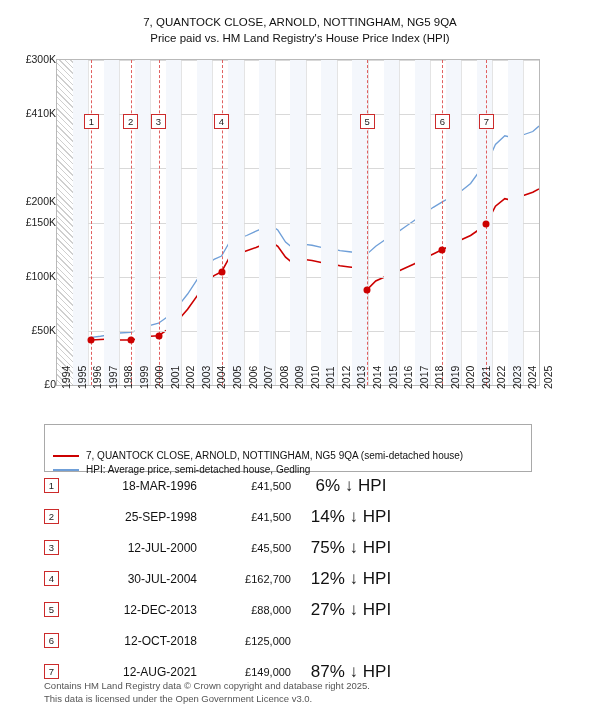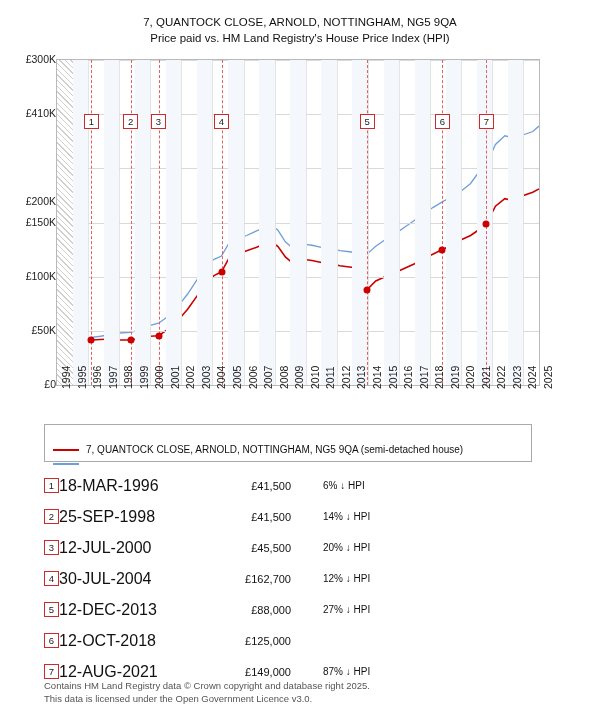--- a/index.html
+++ b/index.html
@@ -123,21 +123,21 @@
   
   .legend {
     position: absolute;
     left: 44px;
     top: 424px;
     width: 488px;
     height: 38px;
     border: 1px solid #a9a9a9;
     box-sizing: border-box;
     background: #fff;
-    padding: 17px 8px;
+    padding: 23px 8px;
   }
   .legend-row {
     display: flex;
     align-items: center;
     height: 13px;
     margin-top: 1px;
   }
   .legend-swatch {
     width: 26px;
     height: 0;
@@ -171,38 +171,37 @@
     border: 1px solid #cc2b2b;
     box-sizing: border-box;
     font-size: 9.5px;
     line-height: 14px;
     text-align: center;
     color: #222;
     flex: none;
   }
   .tdate {
     width: 138px;
-    text-align: left;
-    font-size: 16px;
+    text-align: right;
+    font-size: 12px;
     color: #111;
     padding-right: 10px;
   }
   .tprice {
     width: 84px;
     text-align: right;
     font-size: 11px;
     color: #111;
   }
   .tdelta {
     width: 120px;
-    text-align: left;
-    font-size: 10px;
+    text-align: center;
+    font-size: 17px;
     color: #111;
     padding-right: 28px;
-    padding-left: 32px;
   }
   
   .footer {
     position: absolute;
     left: 44px;
     top: 680px;
     width: 520px;
     font-size: 9.5px;
     color: #555;
     line-height: 1.35;
@@ -270,41 +269,42 @@
       </div>
   </div>
 
   <div class="legend">
     <div class="legend-row">
       <span class="legend-swatch"></span>
       <span class="legend-text">7, QUANTOCK CLOSE, ARNOLD, NOTTINGHAM, NG5 9QA (semi-detached house)</span>
     </div>
     <div class="legend-row">
       <span class="legend-swatch blue"></span>
+      <span class="legend-text">HPI: Average price, semi-detached house, Gedling</span>
     </div>
   </div>
 
   <div class="table" id="txn-table">
       <div class="trow">
         <div class="tnum">1</div>
         <div class="tdate">18-MAR-1996</div>
         <div class="tprice">£41,500</div>
         <div class="tdelta">6% ↓ HPI</div>
       </div>
       <div class="trow">
         <div class="tnum">2</div>
         <div class="tdate">25-SEP-1998</div>
         <div class="tprice">£41,500</div>
         <div class="tdelta">14% ↓ HPI</div>
       </div>
       <div class="trow">
         <div class="tnum">3</div>
         <div class="tdate">12-JUL-2000</div>
         <div class="tprice">£45,500</div>
-        <div class="tdelta">20% ↓ HPI</div>
+        <div class="tdelta">75% ↓ HPI</div>
       </div>
       <div class="trow">
         <div class="tnum">4</div>
         <div class="tdate">30-JUL-2004</div>
         <div class="tprice">£162,700</div>
         <div class="tdelta">12% ↓ HPI</div>
       </div>
       <div class="trow">
         <div class="tnum">5</div>
         <div class="tdate">12-DEC-2013</div>

